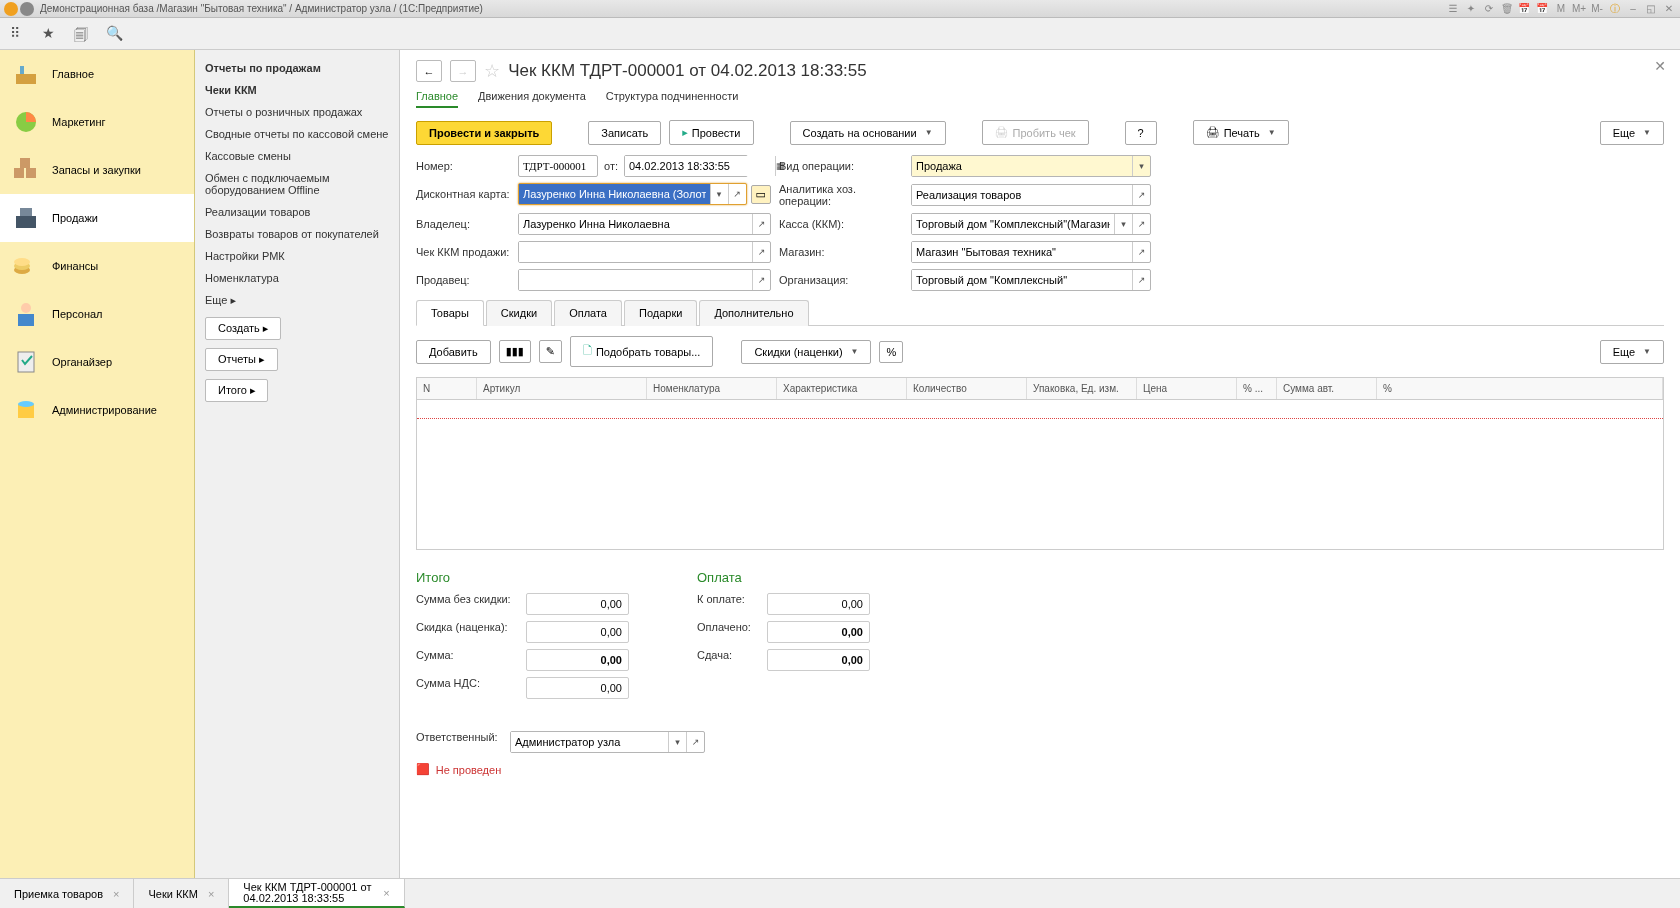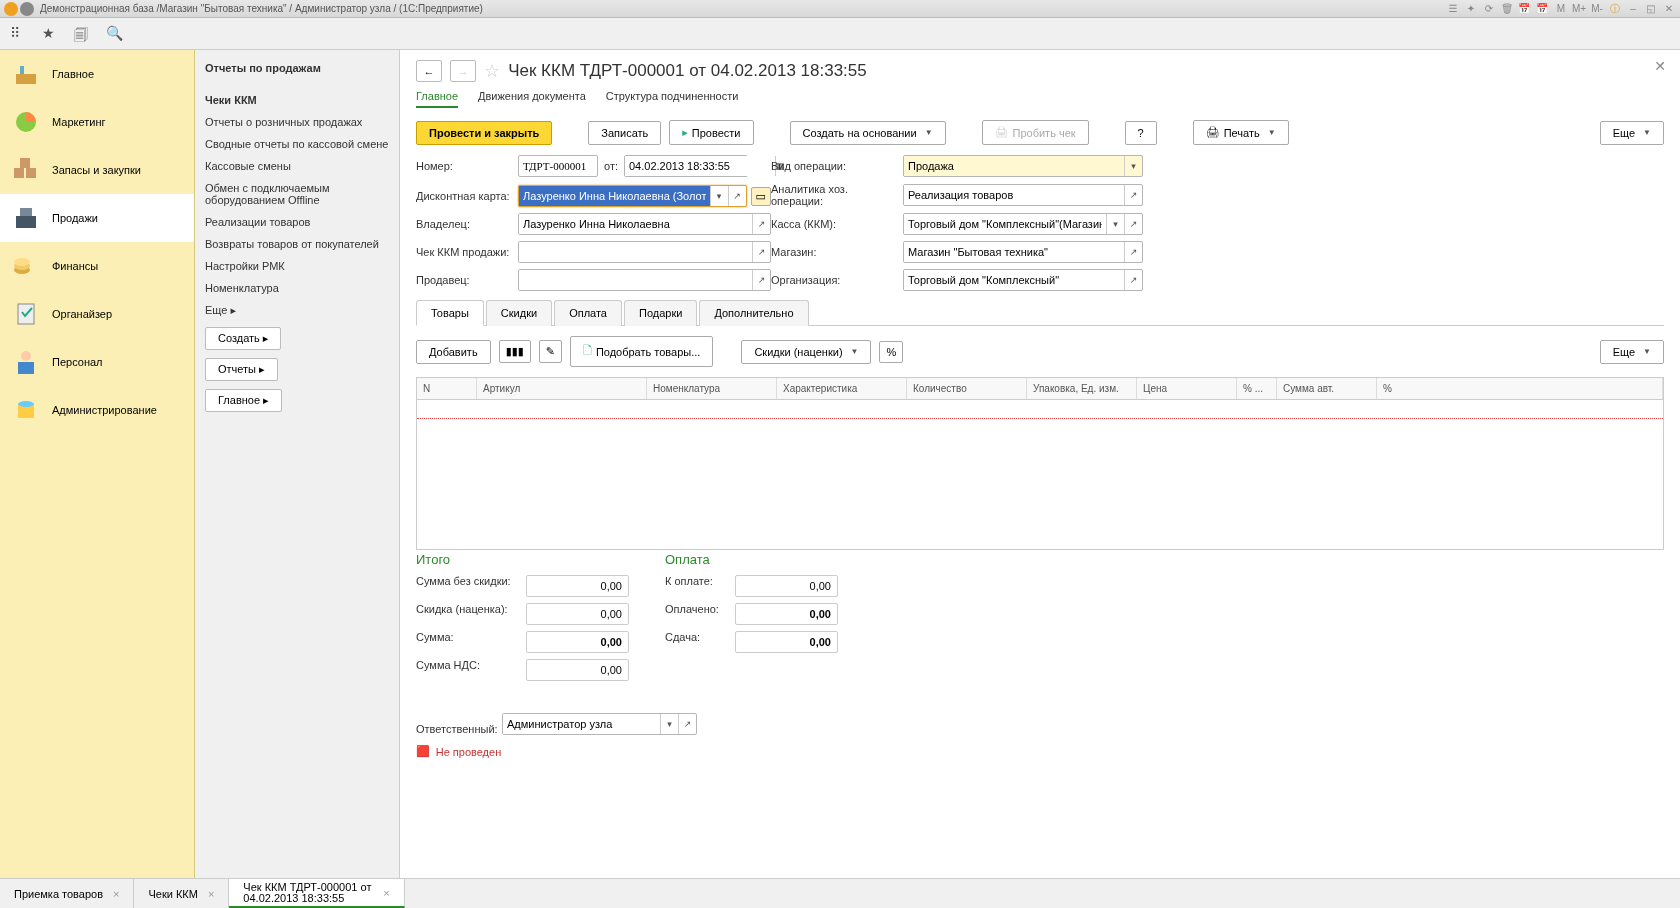--- a/index.html
+++ b/index.html
@@ -10,57 +10,57 @@
 .titlebar .wicons{display:flex;gap:4px;align-items:center}
 .titlebar .wicons span{width:14px;height:14px;font-size:10px;color:#888;text-align:center;line-height:14px}
 .maintools{height:32px;background:#f0f0f0;border-bottom:1px solid #ccc;display:flex;align-items:center;padding:0 10px;gap:14px}
 .maintools .mtbtn{width:18px;height:18px;color:#555;font-size:14px;cursor:pointer}
 .container{display:flex;height:calc(100vh - 18px - 32px - 30px)}
 .leftnav{width:195px;background:#fcefb5;border-right:1px solid #d4c87a}
 .leftnav .navitem{display:flex;align-items:center;padding:10px 10px;cursor:pointer}
 .leftnav .navitem.active{background:#fff}
 .leftnav .navicon{width:32px;height:28px;margin-right:10px}
 .subnav{width:205px;background:#f0f0f0;border-right:1px solid #ccc;padding:12px 10px}
-.subnav .subhead{font-weight:bold;margin-bottom:20px;color:#333}
+.subnav .subhead{font-weight:bold;margin-bottom:10px;color:#333}
 .subnav .sublink{color:#333;margin-bottom:10px;cursor:pointer}
 .subnav .sublink.bold{font-weight:bold}
 .subnav .subbtn{display:inline-block;background:#fff;border:1px solid #bbb;border-radius:2px;padding:4px 12px;margin-bottom:8px;cursor:pointer}
 .content{flex:1;background:#fff;padding:10px 16px;overflow:auto;position:relative}
 .doctitle{display:flex;align-items:center;gap:8px;margin-bottom:8px}
 .navbtn{width:26px;height:22px;border:1px solid #bbb;background:#fff;border-radius:2px;text-align:center;line-height:20px;cursor:pointer}
 .star{font-size:18px;color:#ccc;cursor:pointer}
 .h1{font-size:17px;font-weight:normal;color:#333}
 .closex{position:absolute;right:14px;top:8px;color:#888;cursor:pointer;font-size:14px}
 .doctabs{display:flex;gap:20px;margin-bottom:12px}
 .doctabs .dtab{color:#333;padding-bottom:4px;cursor:pointer}
 .doctabs .dtab.active{color:#2a8a2a;border-bottom:2px solid #2a8a2a}
 .toolbar{display:flex;gap:8px;margin-bottom:10px;align-items:center}
 .btn{background:#fff;border:1px solid #aaa;border-radius:2px;padding:5px 12px;cursor:pointer;display:inline-flex;align-items:center;gap:4px}
 .btn.yellow{background:#fdd835;border-color:#caa000;font-weight:bold}
 .btn.disabled{color:#aaa}
 .btn .dd{font-size:8px;color:#555;margin-left:4px}
-.formrow{display:flex;align-items:flex-end;margin-bottom:6px;}
+.formrow{display:flex;align-items:flex-start;margin-bottom:6px;gap:8px}
 .formrow .col1{display:flex;align-items:center;width:355px}
 .formrow .col2{display:flex;align-items:center;flex:1}
 .lbl{color:#333;margin-right:6px}
 .inp{border:1px solid #b5b5b5;background:#fff;height:22px;padding:0 4px;border-radius:2px}
 .inpwrap{display:flex;border:1px solid #b5b5b5;border-radius:2px;height:22px;background:#fff}
 .inpwrap.hl{border:1px solid #e0a030;box-shadow:0 0 2px #e0a030}
 .inpwrap input{border:none;outline:none;flex:1;padding:0 4px;height:100%}
 .inpwrap .ibtn{width:18px;border-left:1px solid #ccc;text-align:center;line-height:20px;font-size:9px;color:#555;cursor:pointer}
 .opyellow{background:#fff8d0!important}
 .subtabs{display:flex;border-bottom:1px solid #ccc;margin-top:8px}
 .subtabs .stab{padding:6px 14px;border:1px solid #ccc;border-bottom:none;margin-right:2px;background:#f5f5f5;border-radius:3px 3px 0 0;cursor:pointer;position:relative;top:1px}
 .subtabs .stab.active{background:#fff;border-bottom:1px solid #fff}
 .tabletools{display:flex;gap:8px;margin:10px 0;align-items:center}
 .gridhead{display:flex;border:1px solid #ccc;background:#f8f8f8}
 .gridhead .gh{padding:5px 6px;border-right:1px solid #ddd;color:#555;font-size:10px}
 .gridbody{border:1px solid #ccc;border-top:none;height:150px;position:relative}
 .gridbody .redline{border-top:1px dotted #d44;position:absolute;top:18px;left:0;right:0}
-.totals{display:flex;gap:36px;margin-top:2px}
+.totals{display:flex;gap:68px;margin-top:20px}
 .totals h3{color:#2a8a2a;font-weight:normal;font-size:13px;margin-bottom:8px}
 .trow{display:flex;align-items:flex-start;margin-bottom:6px}
 .trow .tlbl{width:110px;color:#333}
 .trow .tval{width:103px;text-align:right;border:1px solid #ccc;height:22px;line-height:20px;padding:0 6px;border-radius:2px}
 .trow .tval.bold{font-weight:bold}
 .status{margin-top:10px;color:#c33;display:flex;align-items:center;gap:6px}
 .bottomtabs{height:30px;background:#f0f0f0;border-top:1px solid #ccc;display:flex;align-items:stretch}
 .bottomtabs .btab{padding:4px 14px;border-right:1px solid #ccc;display:flex;align-items:center;gap:10px;cursor:pointer;position:relative;font-size:10px}
 .bottomtabs .btab.active{background:#fff;border-bottom:2px solid #2a8a2a}
 .bottomtabs .btab .x{color:#999;cursor:pointer}
@@ -133,31 +133,31 @@
     <div class="navitem">
         <svg class="navicon">
           <ellipse cx="12" cy="18" rx="8" ry="4" fill="#da4"></ellipse>
           <ellipse cx="12" cy="14" rx="8" ry="4" fill="#ec6"></ellipse>
           <ellipse cx="12" cy="10" rx="8" ry="4" fill="#fd8"></ellipse>
         </svg>
         <span>Финансы</span>
       </div>
     <div class="navitem">
         <svg class="navicon">
+          <circle cx="16" cy="8" r="5" fill="#fca"></circle>
+          <rect x="8" y="14" width="16" height="12" fill="#48c"></rect>
+        </svg>
+        <span>Персонал</span>
+      </div>
+    <div class="navitem">
+        <svg class="navicon">
           <rect x="8" y="4" width="16" height="20" fill="#eee" stroke="#888"></rect>
           <path d="M12 12 L15 16 L22 8" stroke="#2a8" fill="none" stroke-width="2"></path>
         </svg>
         <span>Органайзер</span>
-      </div>
-    <div class="navitem">
-        <svg class="navicon">
-          <circle cx="16" cy="8" r="5" fill="#fca"></circle>
-          <rect x="8" y="14" width="16" height="12" fill="#48c"></rect>
-        </svg>
-        <span>Персонал</span>
       </div>
     <div class="navitem">
         <svg class="navicon">
           <rect x="8" y="8" width="16" height="14" fill="#fc4"></rect>
           <ellipse cx="16" cy="8" rx="8" ry="3" fill="#6cf"></ellipse>
         </svg>
         <span>Администрирование</span>
       </div>
   </div>
 
@@ -169,21 +169,21 @@
     <div class="sublink">Кассовые смены</div>
     <div class="sublink">Обмен с подключаемым оборудованием Offline</div>
     <div class="sublink">Реализации товаров</div>
     <div class="sublink">Возвраты товаров от покупателей</div>
     <div class="sublink">Настройки РМК</div>
     <div class="sublink">Номенклатура</div>
     <div class="sublink">Еще ▸</div>
     <div style="margin-top:6px">
       <div class="subbtn">Создать ▸</div><br>
       <div class="subbtn">Отчеты ▸</div><br>
-      <div class="subbtn">Главное ▸</div>
+      <div class="subbtn">Итого ▸</div>
     </div>
   </div>
 
   <div class="content">
     <span class="closex">✕</span>
     <div class="doctitle">
       <span class="navbtn">←</span>
       <span class="navbtn" style="color:#ccc">→</span>
       <span class="star">☆</span>
       <span class="h1">Чек ККМ ТДРТ-000001 от 04.02.2013 18:33:55</span>

